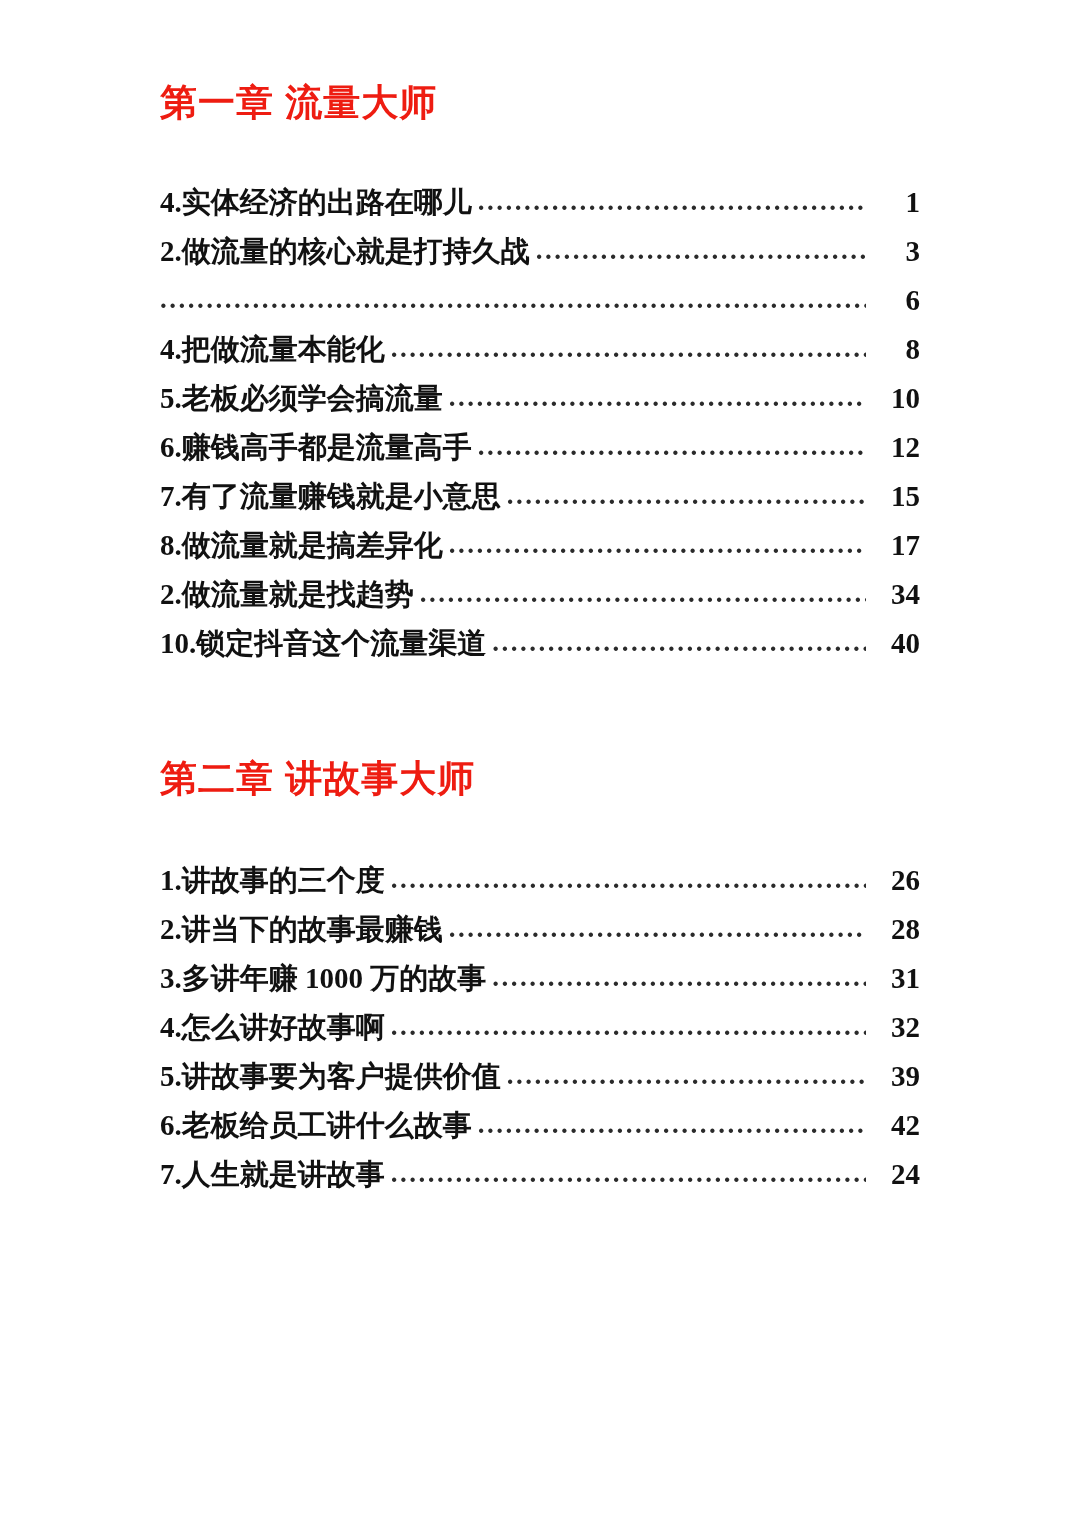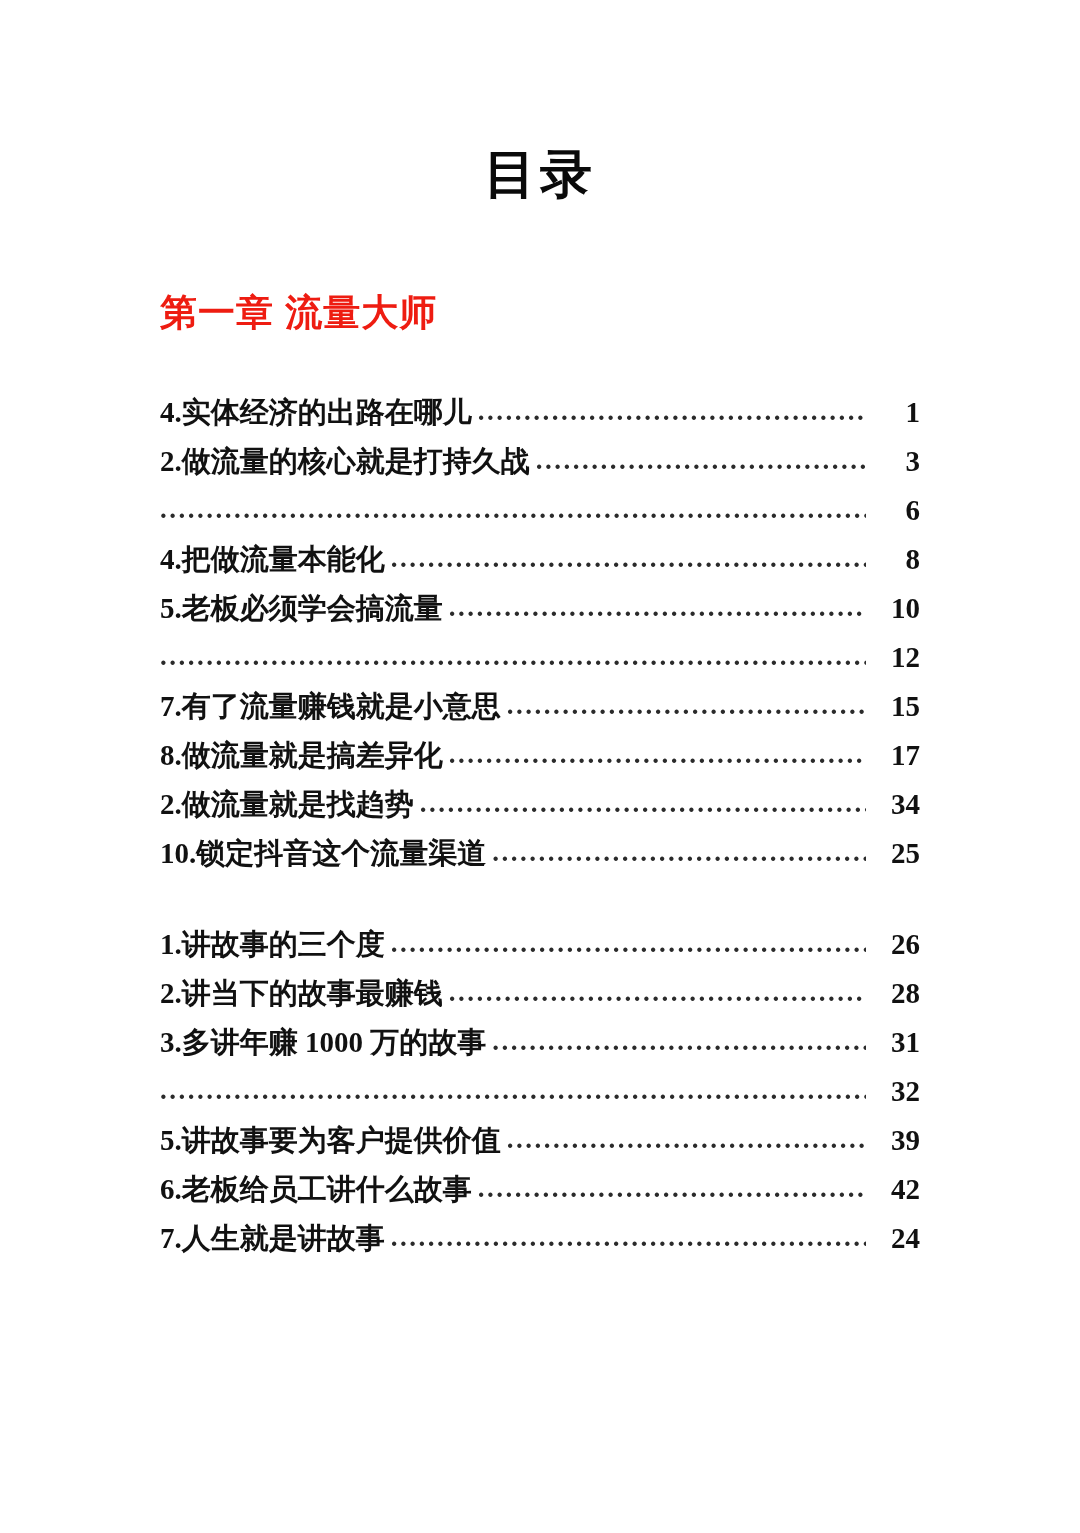--- a/index.html
+++ b/index.html
@@ -83,21 +83,20 @@
     min-width: 46px;
     text-align: right;
     font-size: 29px;
   }
 </style>
 </head>
 <body>
 
 <div class="page">
 
-  <h1 class="doc-title">目录</h1>
 
   <h2 class="chapter-heading chapter-1-heading">第一章  流量大师</h2>
 
   <ul class="toc-list first">
     <li class="toc-row">
       <span class="toc-label">4.实体经济的出路在哪儿</span>
       <span class="toc-dots">................................................................................................................</span>
       <span class="toc-page">1</span>
     </li>
     <li class="toc-row">
@@ -113,20 +112,21 @@
       <span class="toc-label">4.把做流量本能化</span>
       <span class="toc-dots">................................................................................................................</span>
       <span class="toc-page">8</span>
     </li>
     <li class="toc-row">
       <span class="toc-label">5.老板必须学会搞流量</span>
       <span class="toc-dots">................................................................................................................</span>
       <span class="toc-page">10</span>
     </li>
     <li class="toc-row">
+      <span class="toc-label">6.赚钱高手都是流量高手</span>
       <span class="toc-dots">................................................................................................................</span>
       <span class="toc-page">12</span>
     </li>
     <li class="toc-row">
       <span class="toc-label">7.有了流量赚钱就是小意思</span>
       <span class="toc-dots">................................................................................................................</span>
       <span class="toc-page">15</span>
     </li>
     <li class="toc-row">
       <span class="toc-label">8.做流量就是搞差异化</span>
@@ -134,42 +134,44 @@
       <span class="toc-page">17</span>
     </li>
     <li class="toc-row">
       <span class="toc-label">2.做流量就是找趋势</span>
       <span class="toc-dots">................................................................................................................</span>
       <span class="toc-page">34</span>
     </li>
     <li class="toc-row">
       <span class="toc-label">10.锁定抖音这个流量渠道</span>
       <span class="toc-dots">................................................................................................................</span>
-      <span class="toc-page">25</span>
+      <span class="toc-page">40</span>
     </li>
   </ul>
 
+  <h2 class="chapter-heading chapter-2-heading">第二章  讲故事大师</h2>
 
   <ul class="toc-list second">
     <li class="toc-row">
       <span class="toc-label">1.讲故事的三个度</span>
       <span class="toc-dots">................................................................................................................</span>
       <span class="toc-page">26</span>
     </li>
     <li class="toc-row">
       <span class="toc-label">2.讲当下的故事最赚钱</span>
       <span class="toc-dots">................................................................................................................</span>
       <span class="toc-page">28</span>
     </li>
     <li class="toc-row">
       <span class="toc-label">3.多讲年赚 1000 万的故事</span>
       <span class="toc-dots">................................................................................................................</span>
       <span class="toc-page">31</span>
     </li>
     <li class="toc-row">
+      <span class="toc-label">4.怎么讲好故事啊</span>
       <span class="toc-dots">................................................................................................................</span>
       <span class="toc-page">32</span>
     </li>
     <li class="toc-row">
       <span class="toc-label">5.讲故事要为客户提供价值</span>
       <span class="toc-dots">................................................................................................................</span>
       <span class="toc-page">39</span>
     </li>
     <li class="toc-row">
       <span class="toc-label">6.老板给员工讲什么故事</span>

